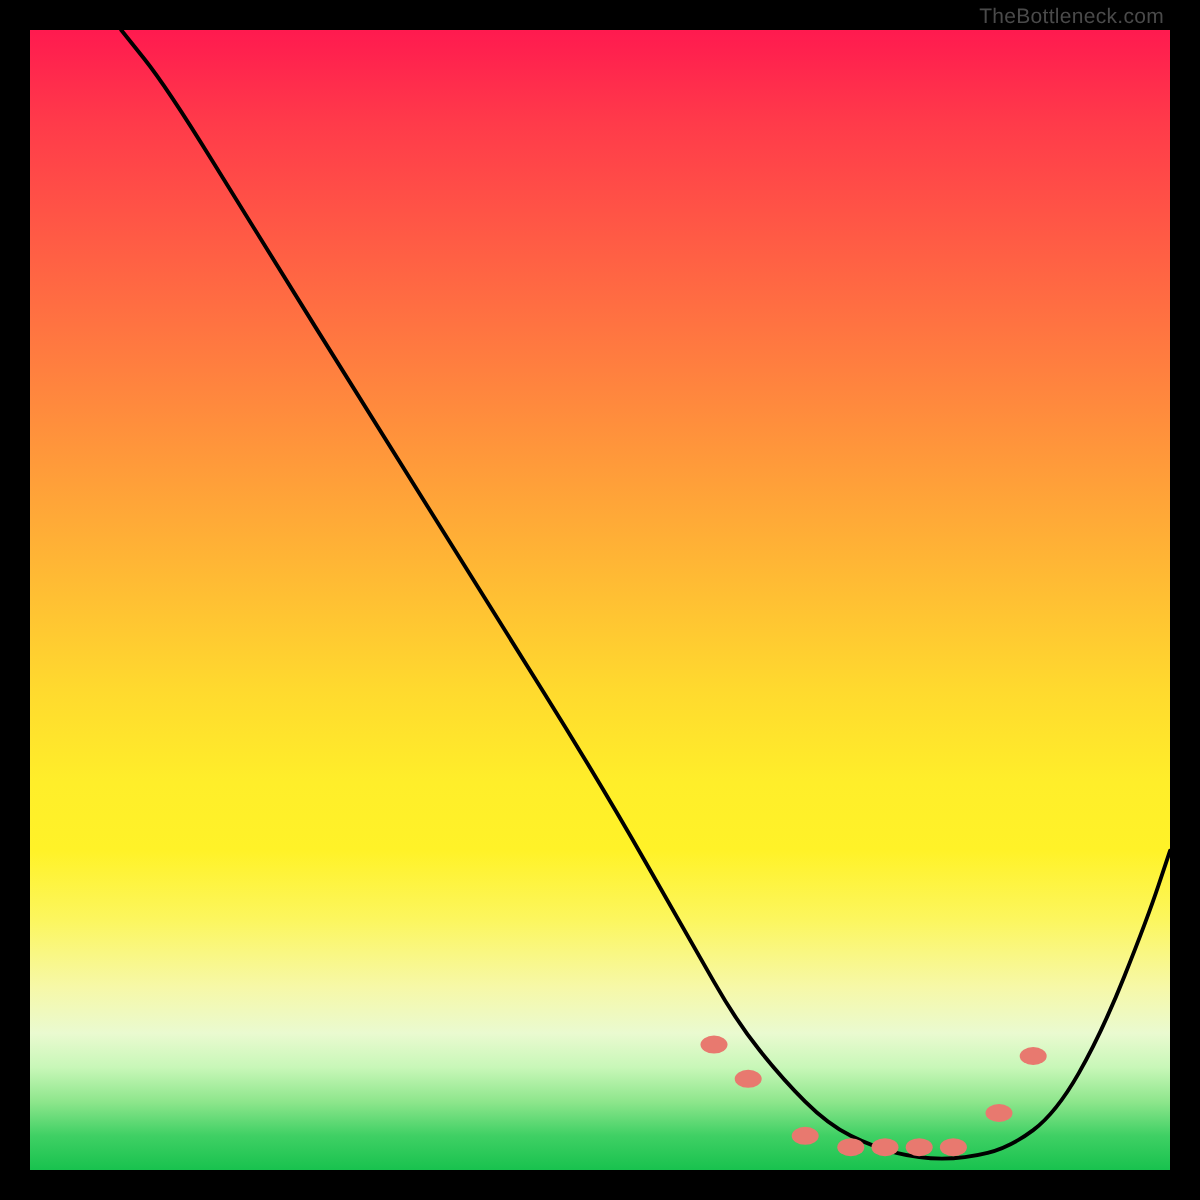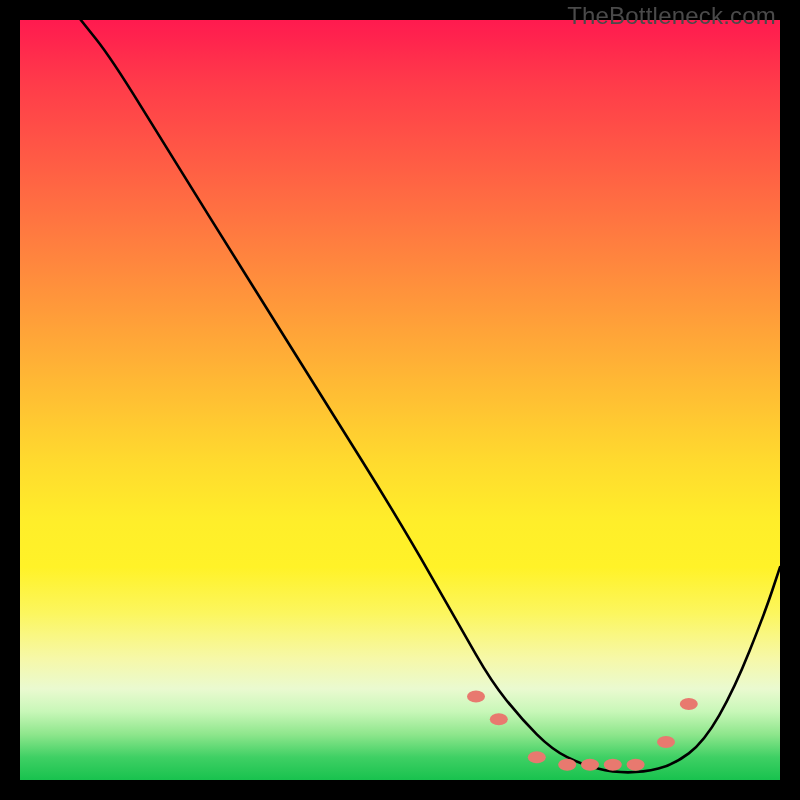--- a/index.html
+++ b/index.html
@@ -43,21 +43,21 @@
       #8ee68c 94%,
       #3fd064 97%,
       #18c24e 100%
     );
   }
   .attribution {
     position: absolute;
     top: 2px;
     right: 24px;
     color: #4a4a4a;
-    font-size: 24px;
+    font-size: 14px;
     letter-spacing: 0.2px;
     font-weight: 500;
   }
   svg.curve {
     position: absolute;
     left: 0;
     top: 0;
     width: 760px;
     height: 760px;
   }

